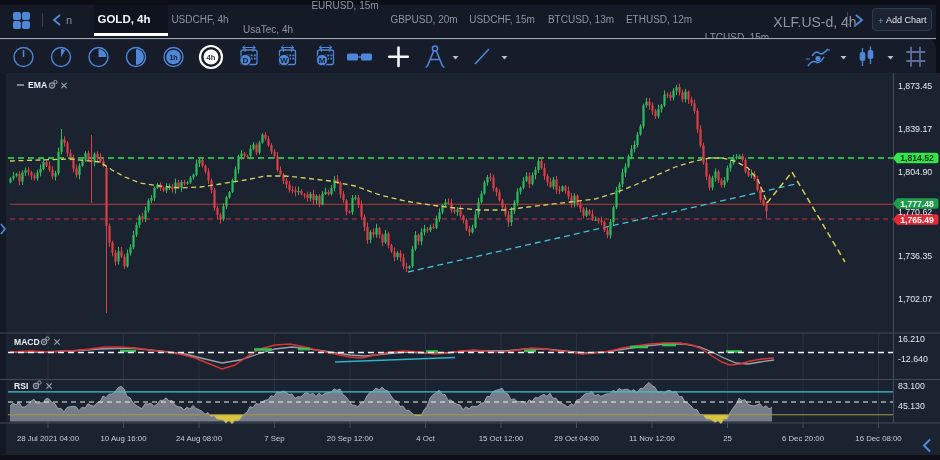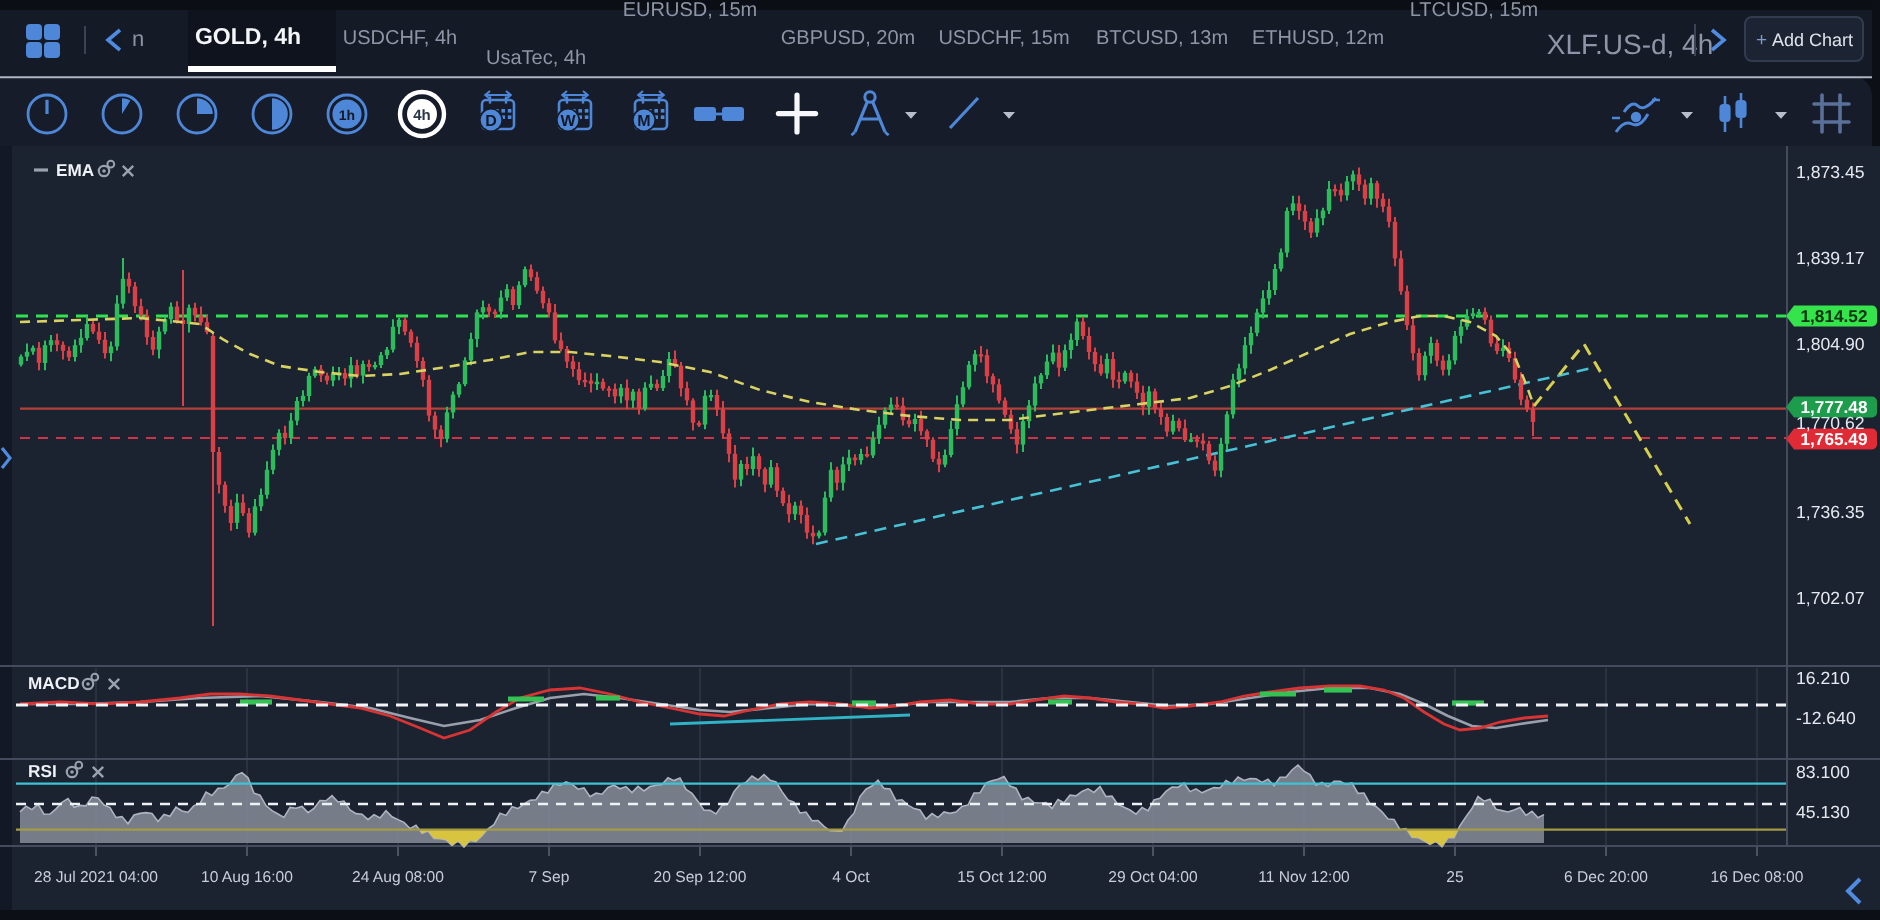--- a/index.html
+++ b/index.html
@@ -21,21 +21,21 @@
       <div style="position:absolute;left:94px;top:5px;width:74px;height:28px;background:rgba(6,9,14,0.35)"></div>
       <span style="position:absolute;left:124px;top:13px;transform:translateX(-50%);font-size:11.5px;font-weight:bold;color:#f4f6f9;white-space:nowrap">GOLD, 4h</span>
       <div style="position:absolute;left:94px;top:33px;width:74px;height:2.5px;background:#ffffff"></div>
       <span style="position:absolute;left:200px;top:14px;transform:translateX(-50%);font-size:10px;color:#8d95a6;white-space:nowrap">USDCHF, 4h</span>
       <span style="position:absolute;left:268px;top:24px;transform:translateX(-50%);font-size:10px;color:#8d95a6;white-space:nowrap">UsaTec, 4h</span>
       <span style="position:absolute;left:345px;top:0;transform:translateX(-50%);font-size:10px;color:#8d95a6;white-space:nowrap">EURUSD, 15m</span>
       <span style="position:absolute;left:424px;top:14px;transform:translateX(-50%);font-size:10px;color:#8d95a6;white-space:nowrap">GBPUSD, 20m</span>
       <span style="position:absolute;left:502px;top:14px;transform:translateX(-50%);font-size:10px;color:#8d95a6;white-space:nowrap">USDCHF, 15m</span>
       <span style="position:absolute;left:581px;top:14px;transform:translateX(-50%);font-size:10px;color:#8d95a6;white-space:nowrap">BTCUSD, 13m</span>
       <span style="position:absolute;left:659px;top:14px;transform:translateX(-50%);font-size:10px;color:#8d95a6;white-space:nowrap">ETHUSD, 12m</span>
-      <span style="position:absolute;left:737px;top:0;transform:translateX(-50%);font-size:10px;color:#8d95a6;white-space:nowrap">LTCUSD, 15m</span>
+      <span style="position:absolute;left:737px;top:32px;transform:translateX(-50%);font-size:10px;color:#8d95a6;white-space:nowrap">LTCUSD, 15m</span>
       <span style="position:absolute;left:815px;top:14px;transform:translateX(-50%);font-size:14px;color:#8d95a6;white-space:nowrap">XLF.US-d, 4h</span>
       <div style="position:absolute;left:847px;top:12px;width:1px;height:16px;background:#3a4254"></div>
       <svg style="position:absolute;left:854px;top:14px" width="10" height="12">
         <path d="M2 1 L8 6 L2 11" fill="none" stroke="#4f8be0" stroke-width="1.8"></path>
       </svg>
       <div style="position:absolute;left:872px;top:8px;width:60px;height:23px;background:#1c2433;border:1px solid #323c50;border-radius:4px;box-sizing:border-box"></div>
       <span style="position:absolute;left:878px;top:15px;font-size:9.5px;color:#7f9cc9">+</span>
       <span style="position:absolute;left:886px;top:15px;font-size:9px;font-weight:normal;color:#dfe4ec">Add Chart</span>
     </div>
 <svg width="940" height="38" viewBox="0 38 940 38" style="position:absolute;left:0;top:38px" font-family="Liberation Sans, sans-serif">

